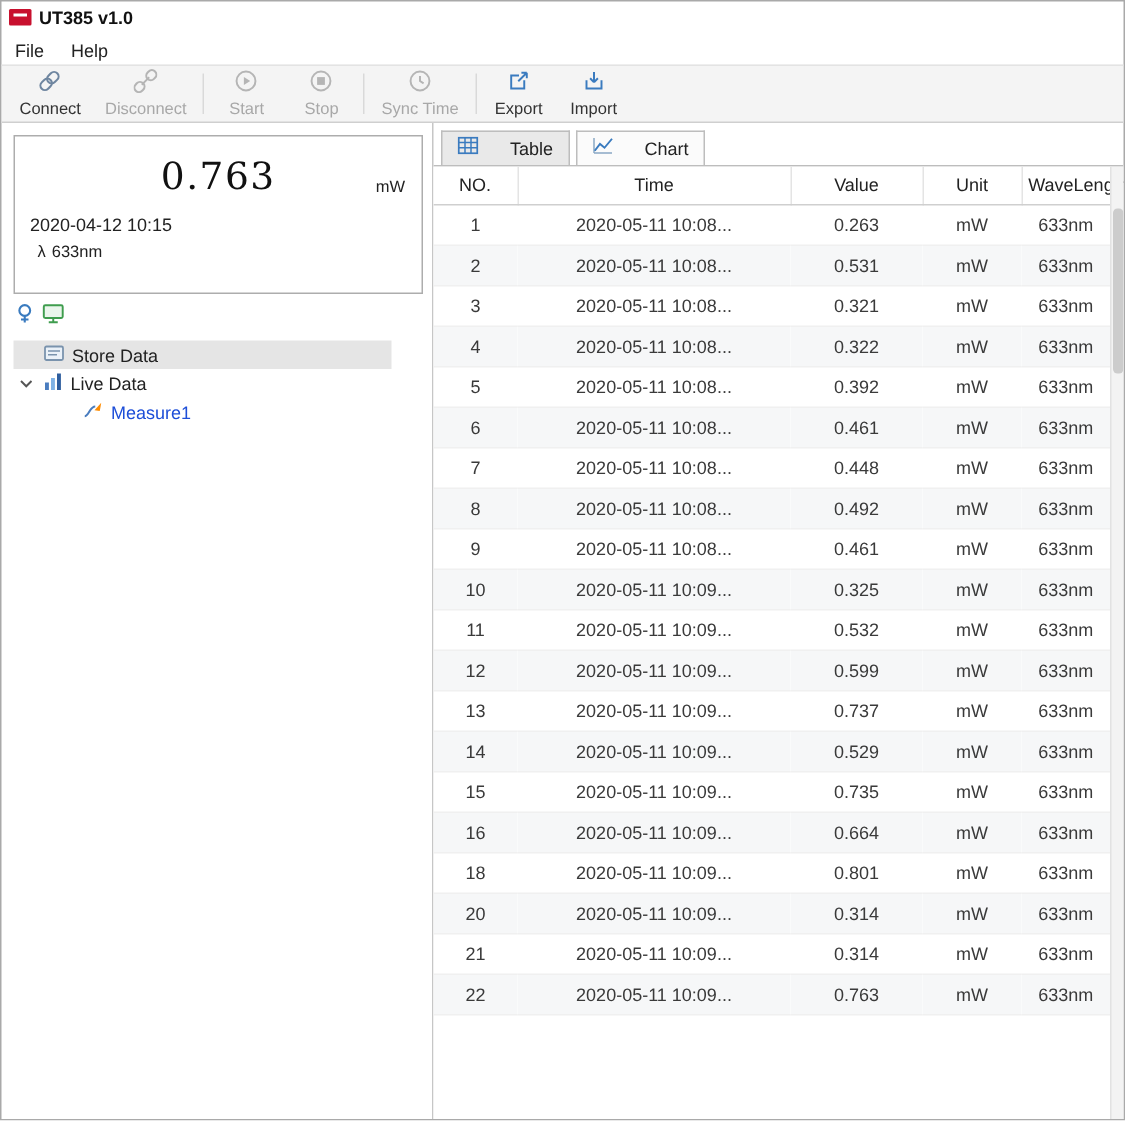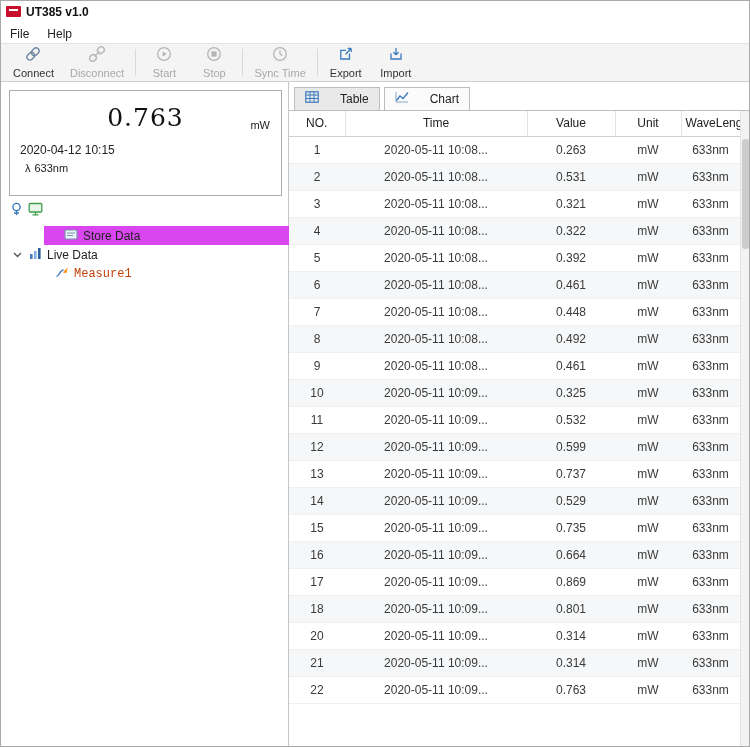--- a/index.html
+++ b/index.html
@@ -37,24 +37,24 @@
   .meter-datetime { font-size:12px; color:#222; margin-top:11px; }
   .meter-wave { font-size:11px; color:#222; margin-top:5px; padding-left:5px; display:flex; align-items:center; gap:4px; }
   .lambda { font-size:11px; }
 
   .mini-icons { display:flex; align-items:center; gap:5px; padding:6px 1px 4px; }
 
   
   .tree { font-size:12px; margin-top:2px; }
   .tree-row { display:flex; align-items:center; height:19px; gap:5px; padding-left:2px; }
   .tree-row .expander { width:13px; text-align:center; flex:0 0 auto; display:flex; align-items:center; justify-content:center; }
-  .tree-row.selected { background:#d946ef; width:252px;margin-left:35px; }
+  .tree-row.selected { background:#e5e5e5; width:252px; }
   .tree-label { white-space:nowrap; }
   .tree-row.measure { margin-left:44px; }
-  .tree-row.measure .tree-label { color:#c2410c;font-family:Liberation Mono, monospace; }
+  .tree-row.measure .tree-label { color:#1d4ed8; }
 
   
   .right-panel { flex:1; display:flex; flex-direction:column; min-width:0; padding-top:5px; }
   .tabs { display:flex; gap:4px; padding:0 0 0 5px; height:23px; flex:0 0 auto; }
   .tab { display:flex; align-items:center; gap:21px; font-size:12px; padding:2px 10px 3px; border:1px solid #bdbdbd; border-bottom:none; background:#fbfbfb; color:#222; }
   .tab.active { background:#e9e9e9; }
 
   .table-wrap { flex:1; border-top:1px solid #bdbdbd; overflow:hidden; position:relative; background:#fff; }
   table.data { width:calc(100% - 9px); border-collapse:collapse; font-size:12px; table-layout:fixed; }
   table.data th { font-weight:normal; color:#222; height:25px; border-bottom:1px solid #cfcfcf; border-right:1px solid #e4e4e4; background:#fff; padding:0 4px; }
@@ -381,27 +381,20 @@
                 <td>633nm</td>
               </tr>
               <tr>
                 <td>16</td>
                 <td>2020-05-11 10:09...</td>
                 <td>0.664</td>
                 <td>mW</td>
                 <td>633nm</td>
               </tr>
               <tr>
-                <td>17</td>
-                <td>2020-05-11 10:09...</td>
-                <td>0.869</td>
-                <td>mW</td>
-                <td>633nm</td>
-              </tr>
-              <tr>
                 <td>18</td>
                 <td>2020-05-11 10:09...</td>
                 <td>0.801</td>
                 <td>mW</td>
                 <td>633nm</td>
               </tr>
               <tr>
                 <td>20</td>
                 <td>2020-05-11 10:09...</td>
                 <td>0.314</td>

